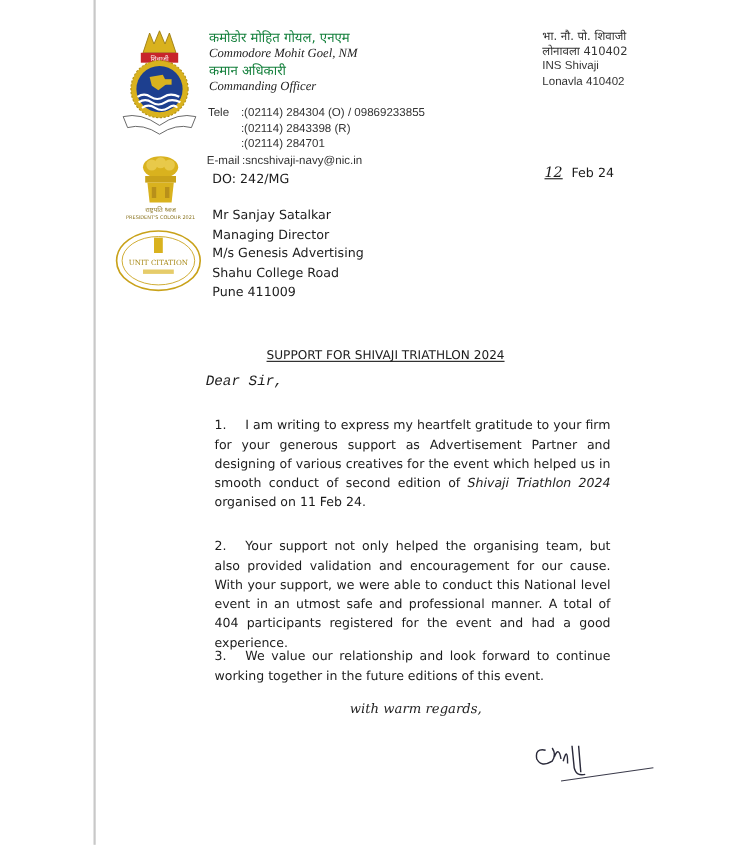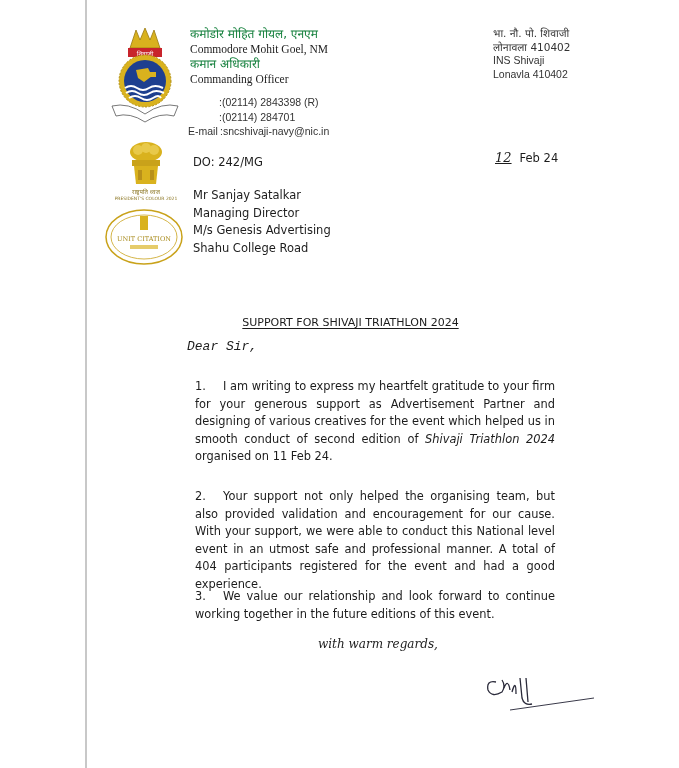--- a/index.html
+++ b/index.html
@@ -12,21 +12,21 @@
   
   .crest { position: absolute; }
   .navy-crest { left: 108px; top: 26px; width: 70px; width: 74px; height: 104px; }
   .emblem { left: 118px; top: 138px; width: 56px; height: 70px; }
   .colour-label { position: absolute; left: 106px; top: 188px; width: 80px; text-align: center; font-size: 4.5px; color: #8a7420; line-height: 7px; }
   .unit-citation { left: 104px; top: 208px; width: 80px; height: 58px; }
 
   
   .lh { position: absolute; left: 190px; top: 26px; }
   .lh .hi { font-family: "DejaVu Sans", sans-serif; font-size: 12px; color: #15803d; line-height: 16px; }
-  .lh .it { font-family: "Liberation Serif", serif; font-size: 11.5px; color: #222; line-height: 14px; }
+  .lh .it { font-family: "Liberation Serif", serif; font-style: italic; font-size: 11.5px; color: #222; line-height: 14px; }
   .contact { position: absolute; left: 189px; top: 95px; font-family: "Liberation Sans", sans-serif; font-size: 10.5px; color: #333; }
   .contact .row { display: flex; height: 14.5px; line-height: 14.5px; }
   .contact .lbl { width: 30px; }
   .contact .lbl-wide { width: 30px; }
 
   .unit-address { position: absolute; left: 493px; top: 27px; font-family: "Liberation Sans", sans-serif; font-size: 10.5px; color: #333; line-height: 13.5px; }
   .unit-address .hi { font-family: "DejaVu Sans", sans-serif; font-size: 10.5px; }
 
   .do-ref { position: absolute; left: 193px; top: 155px; font-size: 11.5px; }
   .date { position: absolute; left: 495px; top: 150px; font-size: 11.5px; }
@@ -95,20 +95,24 @@
 
 <div class="lh">
   <div class="hi">कमोडोर मोहित गोयल, एनएम</div>
   <div class="it">Commodore Mohit Goel, NM</div>
   <div class="hi">कमान अधिकारी</div>
   <div class="it">Commanding Officer</div>
 </div>
 
 <div class="contact">
   <div class="row">
+    <span class="lbl">Tele</span>
+    <span>:(02114) 284304 (O) / 09869233855</span>
+  </div>
+  <div class="row">
     <span class="lbl"></span>
     <span>:(02114) 2843398 (R)</span>
   </div>
   <div class="row">
     <span class="lbl"></span>
     <span>:(02114) 284701</span>
   </div>
   <div class="row" style="margin-left:-1px;">
     <span class="lbl-wide">E-mail</span>
     <span style="margin-left:2px;">:sncshivaji-navy@nic.in</span>
@@ -125,20 +129,21 @@
 <div class="do-ref">DO: 242/MG</div>
 <div class="date">
   <span class="hand">12</span><span>Feb 24</span>
 </div>
 
 <div class="addressee">
   <div>Mr Sanjay Satalkar</div>
   <div>Managing Director</div>
   <div>M/s Genesis Advertising</div>
   <div>Shahu College Road</div>
+  <div>Pune 411009</div>
 </div>
 
 <div class="subject">
   <span>SUPPORT FOR SHIVAJI TRIATHLON 2024</span>
 </div>
 
 <div class="salutation">Dear Sir,</div>
 
 <div class="para p1">
   <span class="num">1.</span><span>I am writing to express my heartfelt gratitude to your firm for your generous support as Advertisement Partner and designing of various creatives for the event which helped us in smooth conduct of second edition of </span><em>Shivaji Triathlon 2024</em><span> organised on 11 Feb 24.</span>

